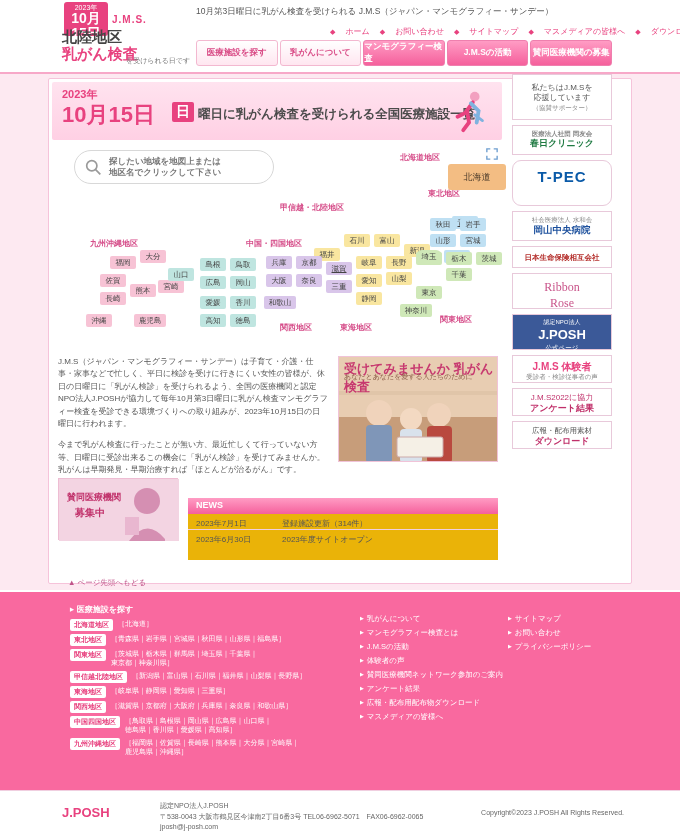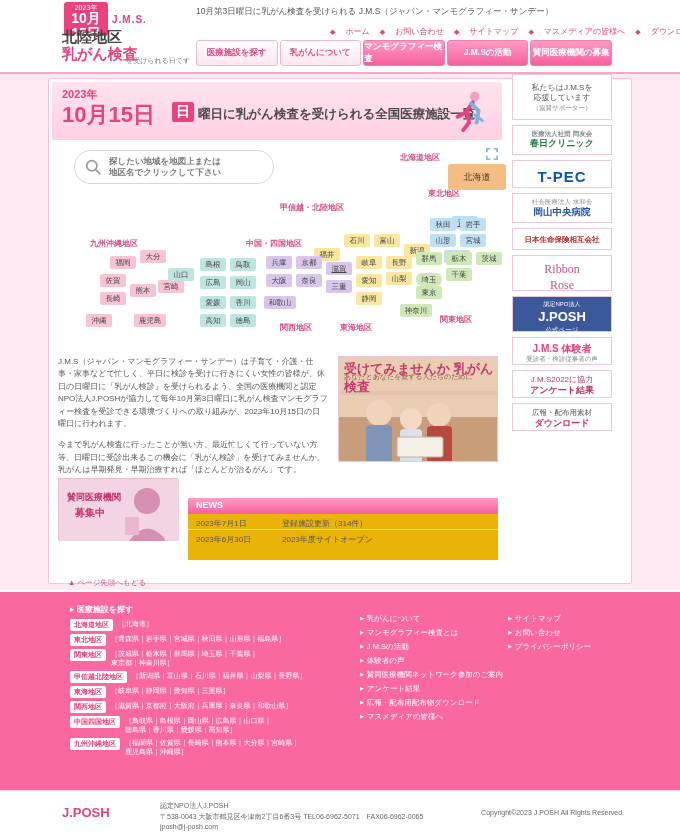--- a/index.html
+++ b/index.html
@@ -350,21 +350,21 @@
     <div class="pref p-kyu" style="left:82px;top:170px;width:32px;">鹿児島</div>
     <div class="pref p-kyu" style="left:34px;top:170px;">沖縄</div>
 
     <div class="pref p-chg" style="left:148px;top:132px;">広島</div>
     <div class="pref p-chg" style="left:178px;top:132px;">岡山</div>
     <div class="pref p-kin" style="left:214px;top:130px;">大阪</div>
     <div class="pref p-kin" style="left:244px;top:130px;">奈良</div>
     <div class="pref p-kin" style="left:274px;top:136px;">三重</div>
     <div class="pref p-chu" style="left:304px;top:130px;">愛知</div>
     <div class="pref p-chu" style="left:334px;top:128px;">山梨</div>
-    <div class="pref p-kan" style="left:364px;top:129px;border-radius:6px;">埼玉</div>
+    <div class="pref p-kan" style="left:364px;top:106px;border-radius:6px;">埼玉</div>
     <div class="pref p-kan" style="left:394px;top:124px;">千葉</div>
 
     <div class="pref p-chg" style="left:148px;top:152px;">愛媛</div>
     <div class="pref p-chg" style="left:178px;top:152px;">香川</div>
     <div class="pref p-kin" style="left:212px;top:152px;width:32px;">和歌山</div>
     <div class="pref p-chu" style="left:304px;top:148px;">静岡</div>
     <div class="pref p-kan" style="left:364px;top:142px;">東京</div>
     <div class="pref p-kan" style="left:348px;top:160px;width:32px;">神奈川</div>
     <div class="pref p-chg" style="left:148px;top:170px;">高知</div>
     <div class="pref p-chg" style="left:178px;top:170px;">徳島</div>
@@ -421,21 +421,21 @@
       <div>私たちはJ.M.Sを</div>
       <div>応援しています</div>
       <div class="small">（協賛サポーター）</div>
     </div>
 
     <div class="card" style="height:30px;">
       <div class="small logo-green">医療法人社団 岡友会</div>
       <div class="logo-strong" style="font-size:9px;color:#1f7a42;">春日クリニック</div>
     </div>
 
-    <div class="card" style="height:28px;padding-top:6px;">
+    <div class="card" style="height:46px;padding-top:6px;border-radius:9px;">
       <div class="tpec">T-PEC</div>
     </div>
 
     <div class="card" style="height:30px;">
       <div class="small">社会医療法人 水和会</div>
       <div class="logo-strong" style="font-size:9.5px;">岡山中央病院</div>
     </div>
 
     <div class="card" style="height:22px;padding-top:6px;">
       <div style="font-size:7.5px;color:#b5302d;font-weight:bold;">日本生命保険相互会社</div>

